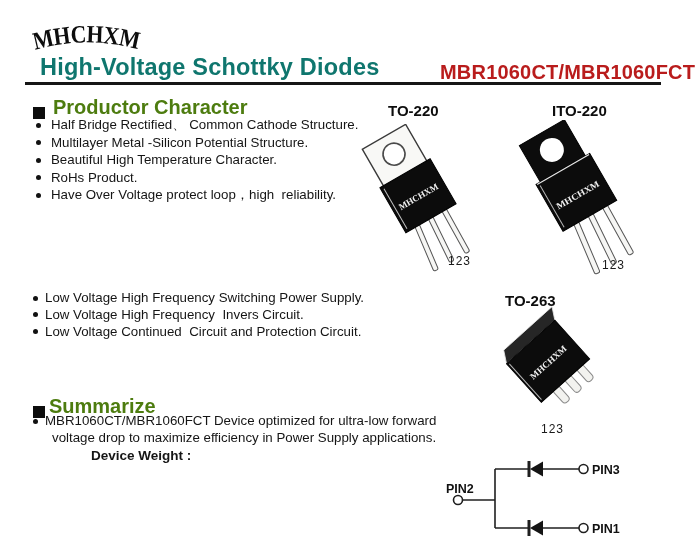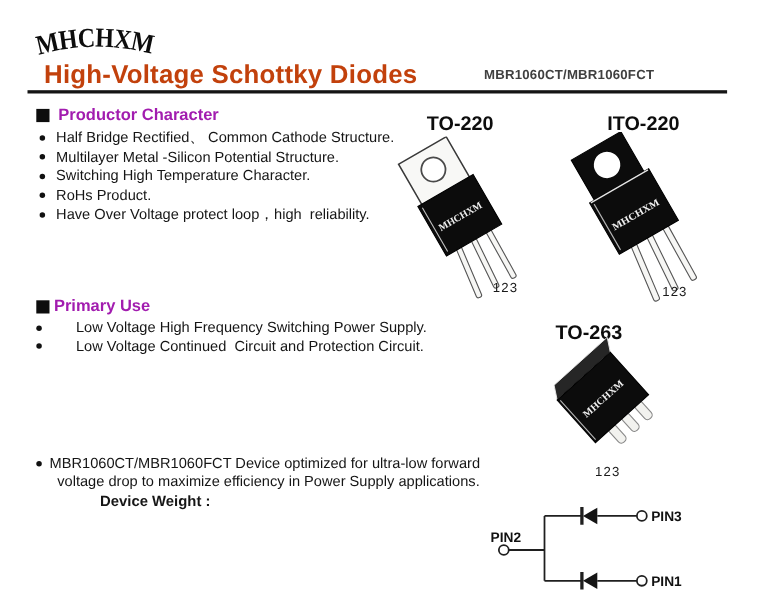--- a/index.html
+++ b/index.html
@@ -3,37 +3,37 @@
 <meta charset="utf-8">
 <style>
   html,body{margin:0;padding:0;background:#e8e8e8;}
   .page{
     position:relative; width:700px; height:543px; background:#ffffff;
     font-family:"Liberation Sans", sans-serif; color:#111111; overflow:hidden;
   }
   
   .logo-svg{position:absolute; left:32px; top:16px; width:112px; height:42px;}
   .doc-title{position:absolute; left:40px; top:54px; font-size:23.5px; font-weight:bold;
-    letter-spacing:0.2px; white-space:pre; color:#c2410c;}
-  .part-number{position:absolute; left:440px; top:61px; width:222px; text-align:left;
-    font-size:12px; font-weight:bold; letter-spacing:0.2px; color:#404040;}
+    letter-spacing:0.2px; white-space:pre; color:#0f766e;}
+  .part-number{position:absolute; left:440px; top:61px; width:222px; text-align:center;
+    font-size:20px; font-weight:bold; letter-spacing:0.2px; color:#b91c1c;}
   .title-rule{position:absolute; left:25px; top:82px; width:636px; height:2.5px; background:#151515;}
   
-  .sec-head{position:absolute; display:flex; align-items:center; font-size:15px; font-weight:bold; color:#a21caf;}
+  .sec-head{position:absolute; display:flex; align-items:flex-end; font-size:20px; font-weight:bold; color:#4d7c0f;}
   .sq{display:inline-block; width:12px; height:12px; background:#0d0d0d; flex:0 0 auto;}
   .gap8{margin-right:8px;} .gap4{margin-right:4px;}
   
   .blist{position:absolute; display:flex; flex-direction:column;}
   .brow{display:flex; align-items:flex-start;}
-  .h175{height:17.5px;} .h168{height:16.8px;gap:24px;}
+  .h175{height:17.5px;} .h168{height:16.8px;}
   .dot{width:5px; height:5px; border-radius:50%; background:#111; margin-top:5.5px; flex:0 0 auto;}
   .btxt{font-size:13.3px; line-height:16px; color:#151515; white-space:pre;}
   .ml10{margin-left:10px;} .ml7{margin-left:7px;}
   
-  .pkg-label{position:absolute; font-size:18px; font-weight:bold; color:#0d0d0d;}
+  .pkg-label{position:absolute; font-size:15px; font-weight:bold; color:#0d0d0d;}
   .pins123{position:absolute; font-size:12px; letter-spacing:1px; color:#1a1a1a;}
   
   .sum-line{position:absolute; font-size:13.3px; color:#151515; white-space:pre;}
   .bold{font-weight:bold;}
   .pkg-svg{position:absolute;}
   .circuit-svg{position:absolute; left:430px; top:452px;}
 </style>
 </head>
 <body>
 
@@ -60,21 +60,21 @@
     <div class="brow h175">
         <span class="dot"></span>
         <span class="btxt ml10">Half Bridge Rectified、 Common Cathode Structure.</span>
       </div>
     <div class="brow h175">
         <span class="dot"></span>
         <span class="btxt ml10">Multilayer Metal -Silicon Potential Structure.</span>
       </div>
     <div class="brow h175">
         <span class="dot"></span>
-        <span class="btxt ml10">Switching High Temperature Character.</span>
+        <span class="btxt ml10">Beautiful High Temperature Character.</span>
       </div>
     <div class="brow h175">
         <span class="dot"></span>
         <span class="btxt ml10">RoHs Product.</span>
       </div>
     <div class="brow h175">
         <span class="dot"></span>
         <span class="btxt ml10">Have Over Voltage protect loop，high  reliability.</span>
       </div>
   </div>
@@ -109,28 +109,28 @@
       <rect x="37" y="46" width="62" height="54" fill="#0c0c0c" stroke="#000"></rect>
       <line x1="38" y1="46.5" x2="98" y2="46.5" stroke="#ffffff" stroke-width="1.2" opacity="0.9"></line>
       <line x1="40" y1="49" x2="40" y2="97" stroke="#ffffff" stroke-width="1" opacity="0.7"></line>
       <text x="68" y="79" text-anchor="middle" font-family="Liberation Serif, serif" font-weight="bold" font-size="9" fill="#f0f0f0" textLength="48" lengthAdjust="spacingAndGlyphs">MHCHXM</text>
     </g>
   </svg>
 
   <div class="pins123" style="left:448px; top:254px;">123</div>
   <div class="pins123" style="left:602px; top:258px;">123</div>
 
-  <div class="sec-head" style="left:33px; top:270px;">
-    <span class="sq gap4"></span>
-    <span>Primary Use</span>
-  </div>
   <div class="blist" style="left:33px; top:290px;">
     <div class="brow h168">
         <span class="dot"></span>
         <span class="btxt ml7">Low Voltage High Frequency Switching Power Supply.</span>
+      </div>
+    <div class="brow h168">
+        <span class="dot"></span>
+        <span class="btxt ml7">Low Voltage High Frequency  Invers Circuit.</span>
       </div>
     <div class="brow h168">
         <span class="dot"></span>
         <span class="btxt ml7">Low Voltage Continued  Circuit and Protection Circuit.</span>
       </div>
   </div>
 
   <div class="pkg-label" style="left:505px; top:292px;">TO-263</div>
   <svg class="pkg-svg" style="left:492px; top:304px;" width="112" height="118" viewBox="0 0 112 118">
     <g transform="rotate(-42 56 52)">
@@ -140,20 +140,24 @@
         <rect x="68" y="80" width="8" height="19" rx="3.5" fill="#f2f2ef" stroke="#888" stroke-width="1"></rect>
       </g>
       <polygon points="20,30 27,18 92,18 85,30" fill="#262626" stroke="#e8e8e8" stroke-width="0.8"></polygon>
       <rect x="20" y="30" width="65" height="52" fill="#0c0c0c" stroke="#000"></rect>
       <line x1="22" y1="32" x2="22" y2="80" stroke="#ffffff" stroke-width="1" opacity="0.7"></line>
       <text x="52" y="60" text-anchor="middle" font-family="Liberation Serif, serif" font-weight="bold" font-size="9" fill="#f0f0f0" textLength="46" lengthAdjust="spacingAndGlyphs">MHCHXM</text>
     </g>
   </svg>
   <div class="pins123" style="left:541px; top:422px;">123</div>
 
+  <div class="sec-head" style="left:33px; top:395px;">
+    <span class="sq gap4"></span>
+    <span>Summarize</span>
+  </div>
   <div class="blist" style="left:33px; top:413px;">
     <div class="brow" style="height:16.5px;">
       <span class="dot"></span>
       <span class="btxt ml7">MBR1060CT/MBR1060FCT Device optimized for ultra-low forward</span>
     </div>
     <div class="brow">
       <span style="width:12px; flex:0 0 auto;"></span>
       <span class="btxt ml7">voltage drop to maximize efficiency in Power Supply applications.</span>
     </div>
   </div>

